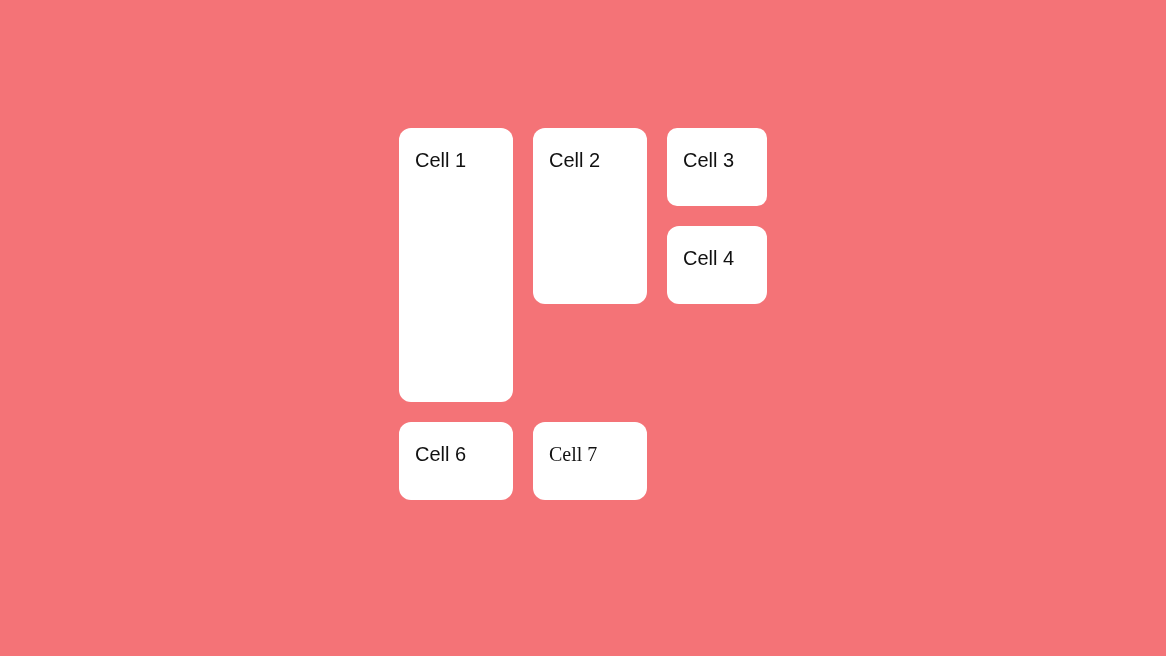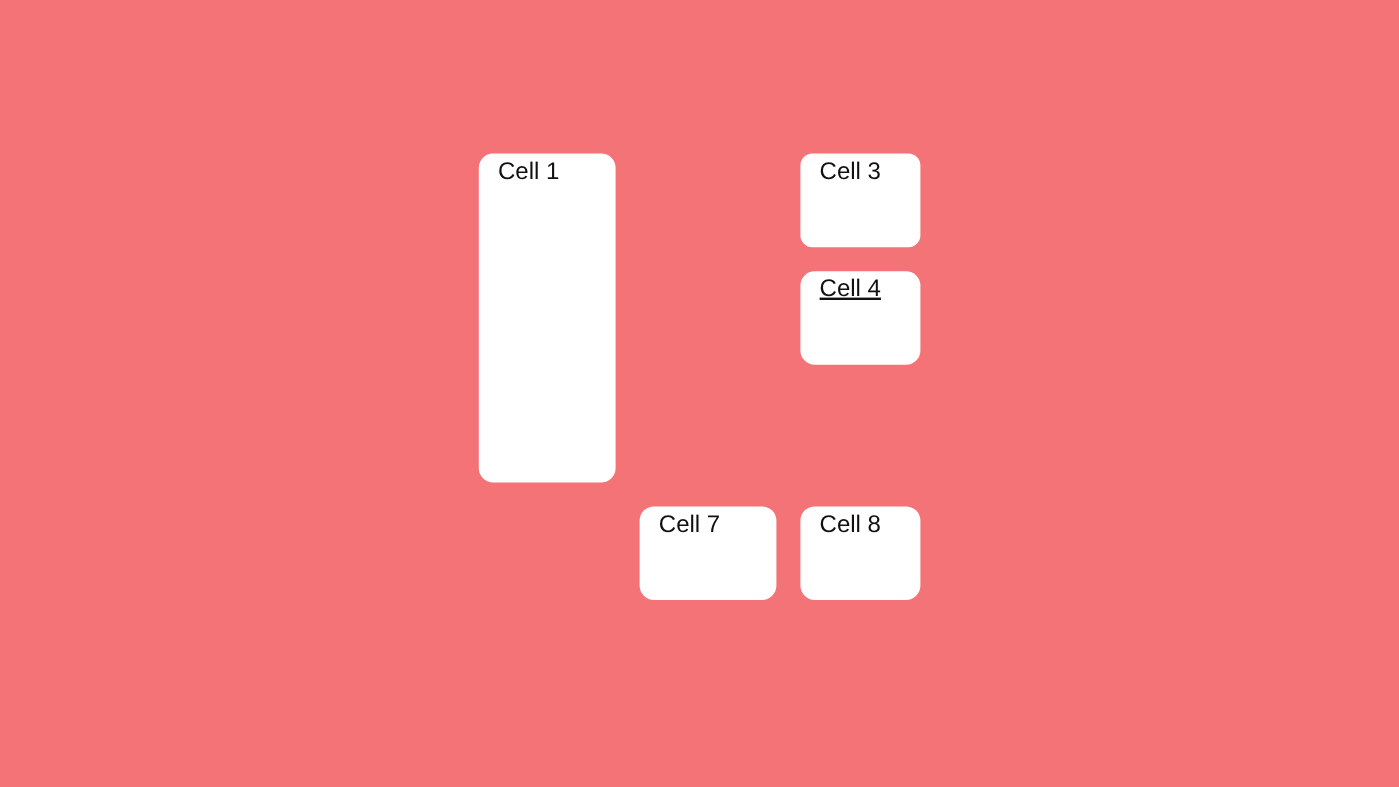--- a/index.html
+++ b/index.html
@@ -19,37 +19,38 @@
     }
     .grid {
       display: grid;
       grid-template-columns: 114px 114px 100px;
       grid-auto-rows: 78px;
       gap: 20px;
     }
     .cell {
       background: #ffffff;
       border-radius: 12px;
-      padding: 4px 16px 0 16px;
+      padding: 21px 16px 0 16px;
       font-size: 20px;
       color: #111111;
       font-weight: 400;
     }
     
     .c1 { grid-column: 1; grid-row: 1 / span 3; }
     .c2 { grid-column: 2; grid-row: 1 / span 2; }
     .c3 { grid-column: 3; grid-row: 1; border-radius: 10px; }
-    .c4 { grid-column: 3; grid-row: 2; text-decoration: underline; }
+    .c4 { grid-column: 3; grid-row: 2; }
     .c5 { grid-column: 2 / span 2; grid-row: 3; }
     .c6 { grid-column: 1; grid-row: 4; }
-    .c7 { grid-column: 2; grid-row: 4; }
+    .c7 { grid-column: 2; grid-row: 4; font-family: Liberation Serif, serif; }
     .c8 { grid-column: 3; grid-row: 4; }
   </style>
 </head>
 <body>
 
 <div class="grid">
   <div class="cell c1">Cell 1</div>
+  <div class="cell c2">Cell 2</div>
   <div class="cell c3">Cell 3</div>
   <div class="cell c4">Cell 4</div>
+  <div class="cell c6">Cell 6</div>
   <div class="cell c7">Cell 7</div>
-  <div class="cell c8">Cell 8</div>
 </div>
 
 </body></html>

